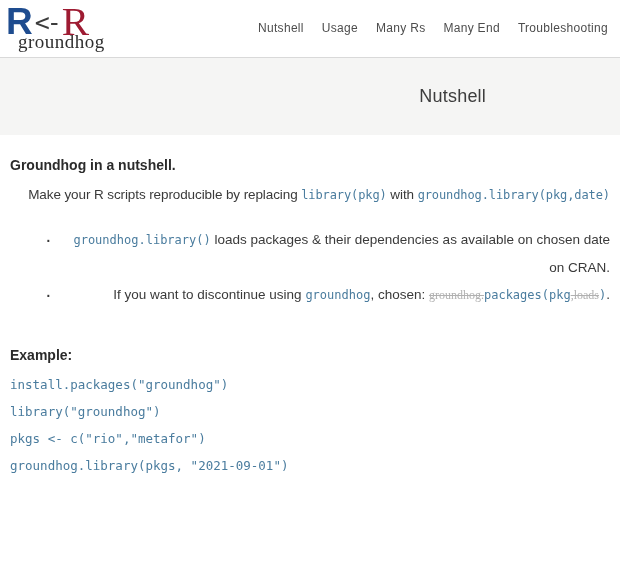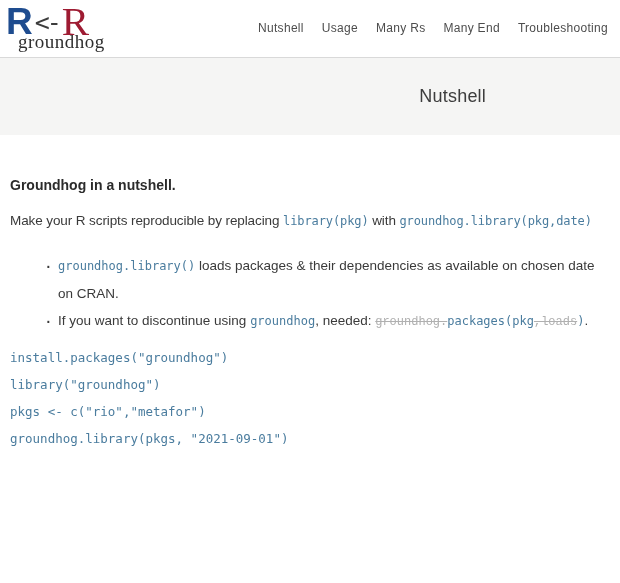--- a/index.html
+++ b/index.html
@@ -57,36 +57,36 @@
     display: flex; align-items: center; justify-content: flex-end;
     padding-right: 134px;
   }
   .banner-title {
     font-size: 18px; font-weight: 400; color: #3d3d3d; letter-spacing: 0.2px;
   }
 
   
   .content { padding: 0 10px; }
   .section-heading {
-    margin-top: 42px; font-size: 14px; font-weight: bold; color: #2b2b2b;
+    margin-top: 22px; font-size: 14px; font-weight: bold; color: #2b2b2b;
   }
   .intro {
-    margin-top: 20px; font-size: 13.5px; letter-spacing: -0.1px;
-    white-space: nowrap; color: var(--body-text);
+    margin-top: 14px; font-size: 13.5px; letter-spacing: -0.1px;
+    white-space: nowrap; color: var(--body-text); text-align: right;
   }
   code.inline-code, .code-line code {
     font-family: "DejaVu Sans Mono", monospace;
     font-size: 12px; color: var(--code-blue);
   }
   .strike {
-    font-family: Liberation Mono, monospace; font-size: 12px;
+    font-family: Liberation Serif, serif; font-size: 12px;
     color: var(--strike-gray); text-decoration: line-through;
   }
   ul.bullets {
-    margin-top: 24px; list-style: none; padding-left: 48px;
+    margin-top: 24px; list-style: none; padding-left: 48px; text-align: right;
   }
   ul.bullets li {
     position: relative; font-size: 13.5px; line-height: 27px; color: var(--body-text);
   }
   ul.bullets li::before {
     content: "\00B7"; position: absolute; left: -13px; top: 0;
     font-size: 20px; line-height: 27px; color: #3a3a3a;
   }
   .example-heading {
     margin-top: 38px; font-size: 14px; font-weight: bold; color: #2b2b2b;
@@ -120,23 +120,24 @@
   <h1 class="banner-title">Nutshell</h1>
 </div>
 
 <main class="content">
   <p class="section-heading">Groundhog in a nutshell.</p>
 
   <p class="intro"><span>Make your R scripts reproducible by replacing </span><code class="inline-code">library(pkg)</code><span> with </span><code class="inline-code">groundhog.library(pkg,date)</code></p>
 
   <ul class="bullets">
     <li><code class="inline-code">groundhog.library()</code><span> loads packages &amp; their dependencies as available on chosen date on CRAN.</span></li>
-    <li><span>If you want to discontinue using </span><code class="inline-code">groundhog</code><span>, needed: </span><span class="strike">groundhog.</span><code class="inline-code">packages(pkg</code><span class="strike">,loads</span><code class="inline-code">)</code><span>.</span></li>
+    <li><span>If you want to discontinue using </span><code class="inline-code">groundhog</code><span>, chosen: </span><span class="strike">groundhog.</span><code class="inline-code">packages(pkg</code><span class="strike">,loads</span><code class="inline-code">)</code><span>.</span></li>
   </ul>
 
+  <p class="example-heading">Example:</p>
 
   <div class="code-block">
     <p class="code-line"><code>install.packages("groundhog")</code></p>
     <p class="code-line"><code>library("groundhog")</code></p>
     <p class="code-line"><code>pkgs &lt;- c("rio","metafor")</code></p>
     <p class="code-line"><code>groundhog.library(pkgs, "2021-09-01")</code></p>
   </div>
 </main>
 
 </body></html>

